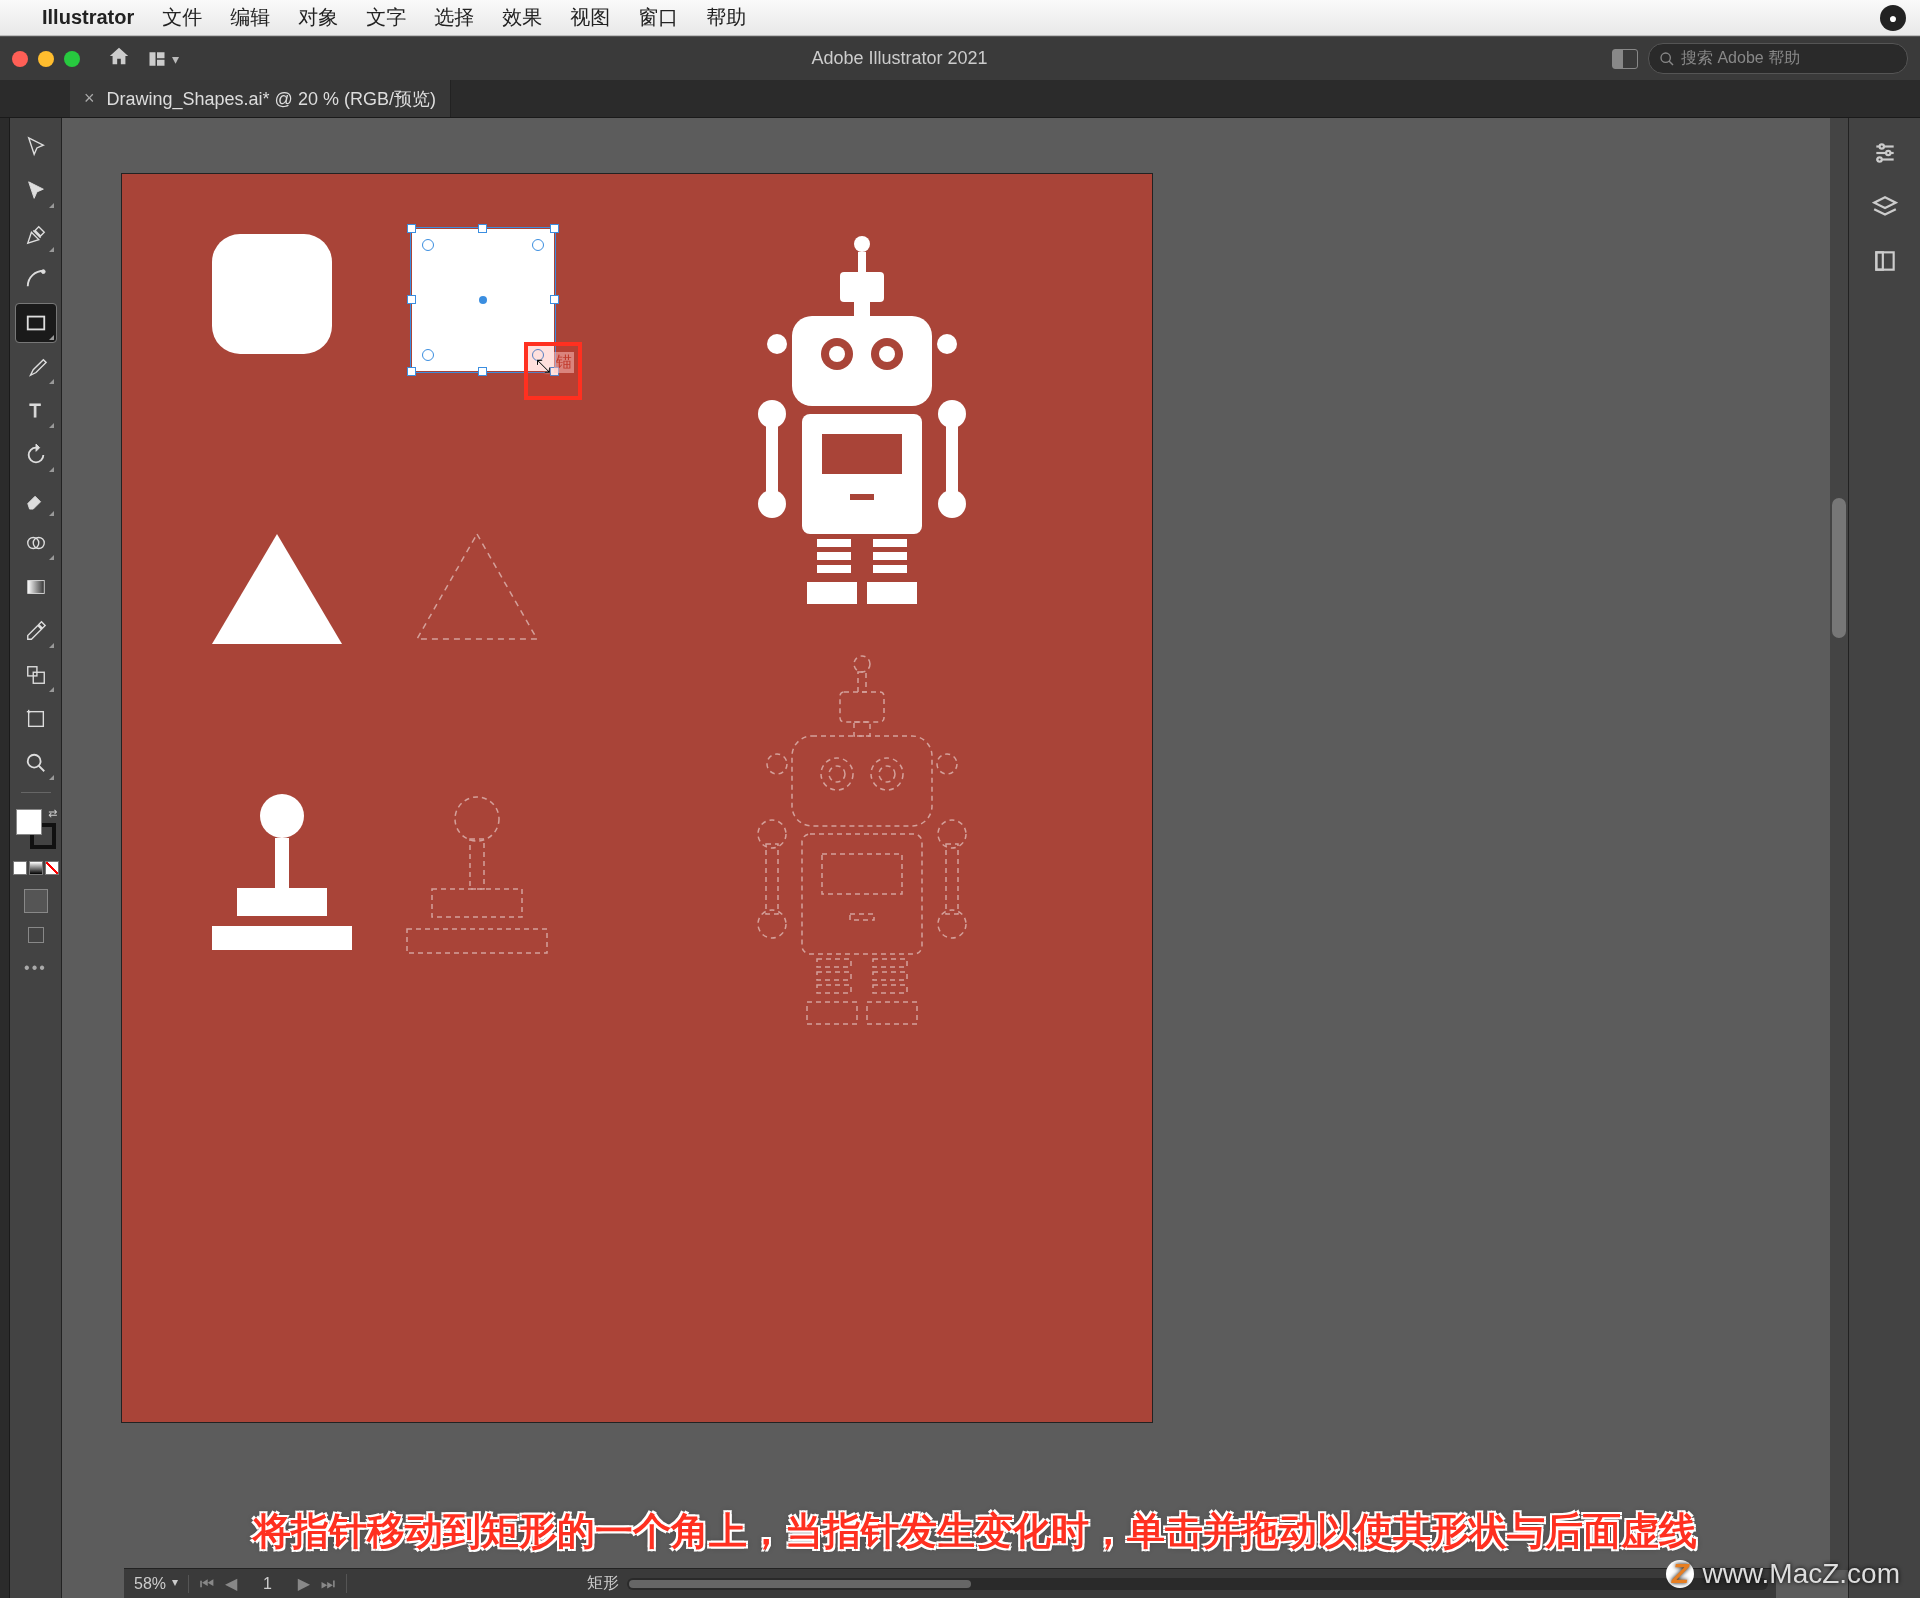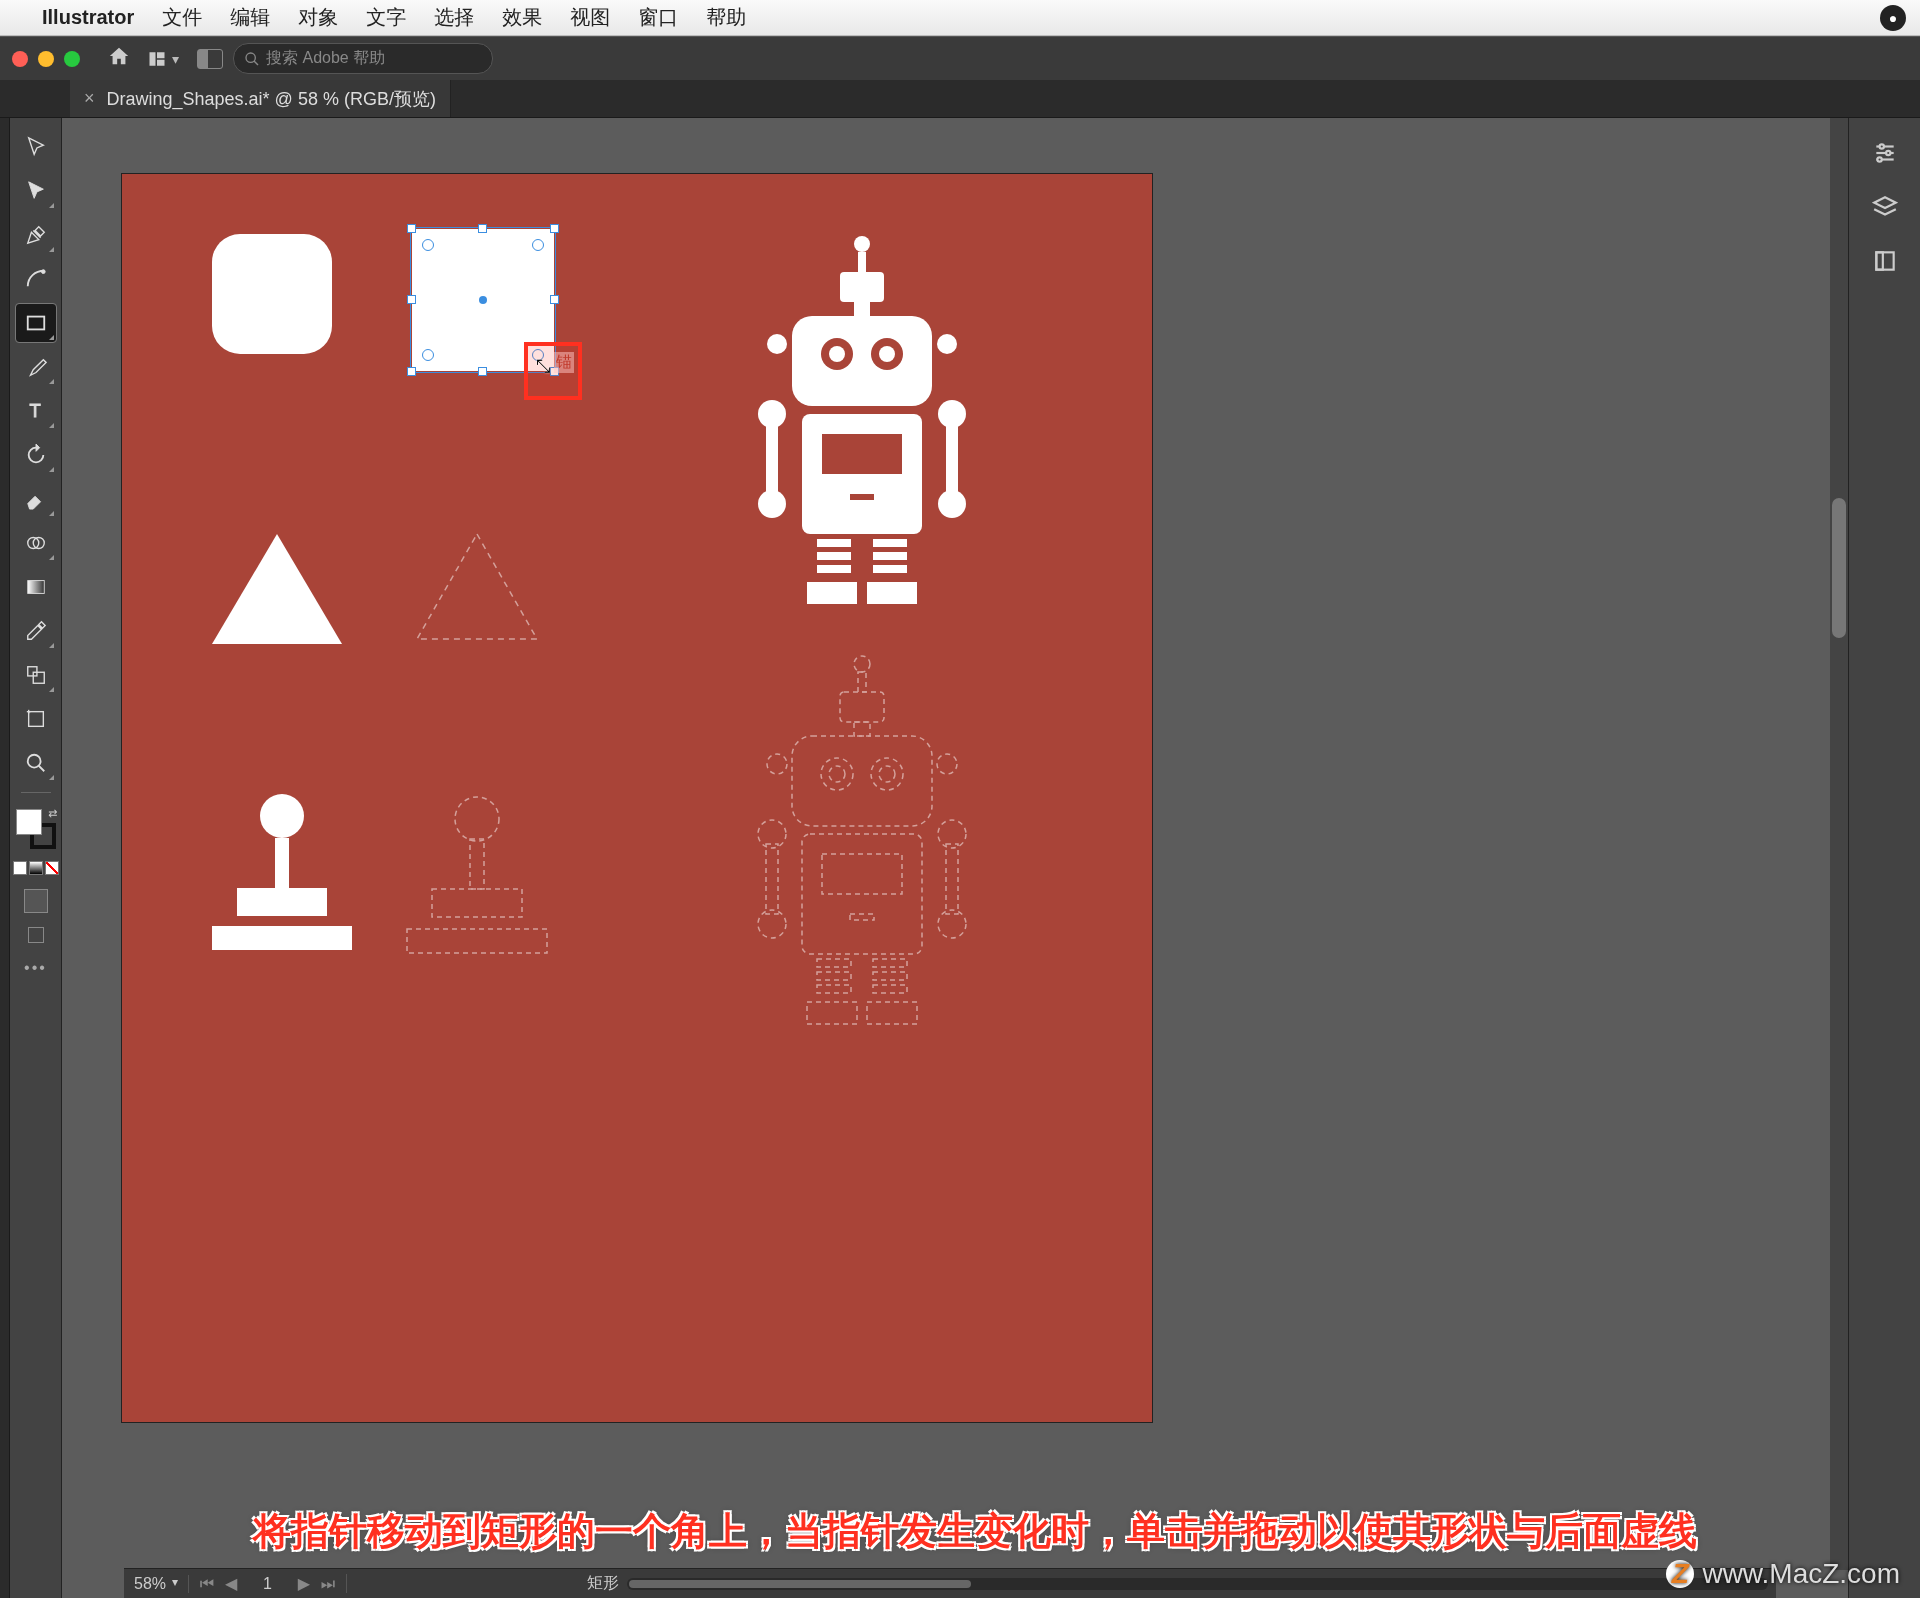--- a/index.html
+++ b/index.html
@@ -152,34 +152,35 @@
       </svg>
   </span>
   <span class="arrange-icon">
     <svg viewBox="0 0 24 24">
         <rect x="2" y="3" width="8" height="18"></rect>
         <rect x="12" y="3" width="10" height="8"></rect>
         <rect x="12" y="13" width="10" height="8"></rect>
       </svg>
     <span class="chev">▾</span>
   </span>
+  <div class="title-center">Adobe Illustrator 2021</div>
   <span class="panel-toggle"></span>
   <div class="search">
     <svg viewBox="0 0 24 24">
         <circle cx="10" cy="10" r="7" fill="none" stroke="#888" stroke-width="2"></circle>
         <line x1="15" y1="15" x2="21" y2="21" stroke="#888" stroke-width="2"></line>
       </svg>
     <span>搜索 Adobe 帮助</span>
   </div>
 </div>
 
 <div class="tabstrip">
   <div class="tab">
     <span class="close">×</span>
-    <span>Drawing_Shapes.ai* @ 58 % (RGB/预览)</span>
+    <span>Drawing_Shapes.ai* @ 20 % (RGB/预览)</span>
   </div>
 </div>
 
 <div class="workspace">
   <div class="tools-strip"></div>
 
   <div class="toolbar">
     <div class="tool">
         <svg viewBox="0 0 24 24">
           <path d="M4 2l6 18 3-7 7-3z" fill="none" stroke-width="1.5"></path>

